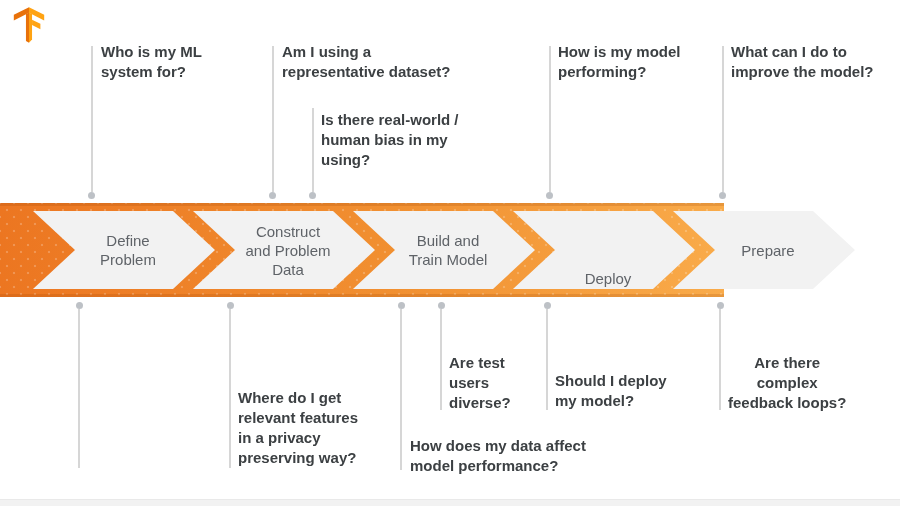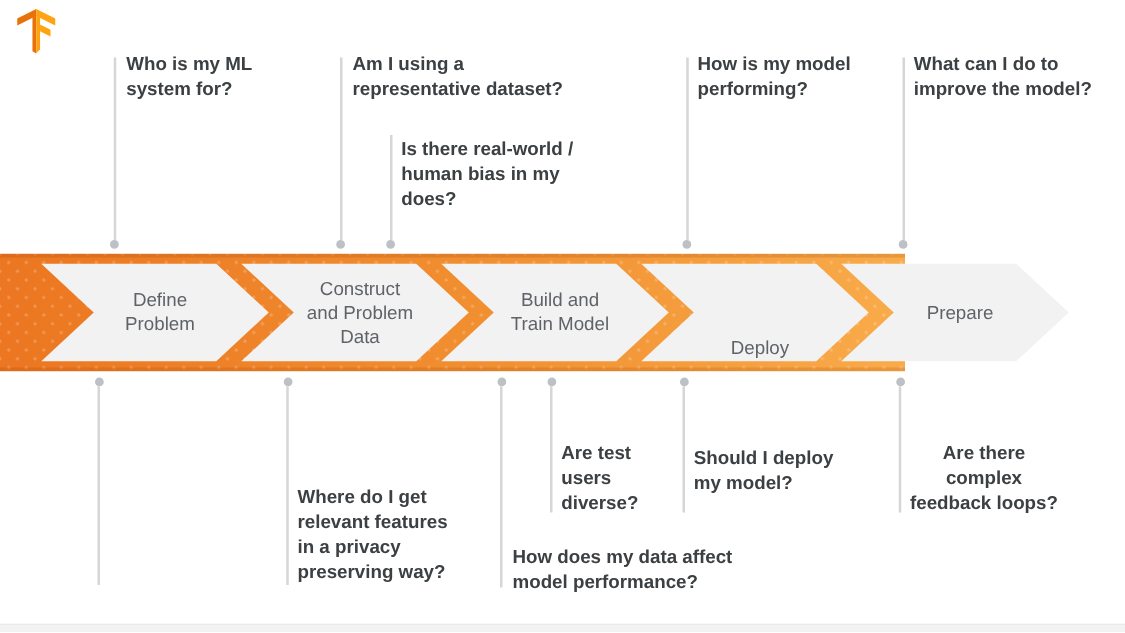--- a/index.html
+++ b/index.html
@@ -69,21 +69,21 @@
 
   <div class="cline" style="left:722px;top:46px;height:146px;"></div>
   <div class="cdot" style="left:719px;top:192px;"></div>
 
   <div class="q" style="left:101px;top:42px;">Who is my ML
 system for?</div>
   <div class="q" style="left:282px;top:42px;">Am I using a
 representative dataset?</div>
   <div class="q" style="left:321px;top:110px;">Is there real-world /
 human bias in my
-does?</div>
+using?</div>
   <div class="q" style="left:731px;top:42px;">What can I do to
 improve the model?</div>
   <div class="q" style="left:558px;top:42px;">How is my model
 performing?</div>
 
   <div class="band">
     <svg width="900" height="94" viewBox="0 0 900 94">
       <polygon fill="#f2f2f2" points="33,8 173,8 215,47 173,86 33,86 75,47"></polygon>
       <polygon fill="#f2f2f2" points="193,8 333,8 375,47 333,86 193,86 235,47"></polygon>
       <polygon fill="#f2f2f2" points="353,8 493,8 535,47 493,86 353,86 395,47"></polygon>
@@ -121,21 +121,21 @@
 
   <div class="q" style="left:238px;top:388px;">Where do I get
 relevant features
 in a privacy
 preserving way?</div>
   <div class="q" style="left:410px;top:436px;">How does my data affect
 model performance?</div>
   <div class="q" style="left:449px;top:353px;">Are test
 users
 diverse?</div>
-  <div class="q" style="left:555px;top:357px;">Should I deploy
+  <div class="q" style="left:555px;top:371px;">Should I deploy
 my model?</div>
   <div class="q" style="left:728px;top:353px;text-align:center;">Are there
 complex
 feedback loops?</div>
 
   <div class="footer-strip"></div>
 
 </div>
 
 </body></html>

